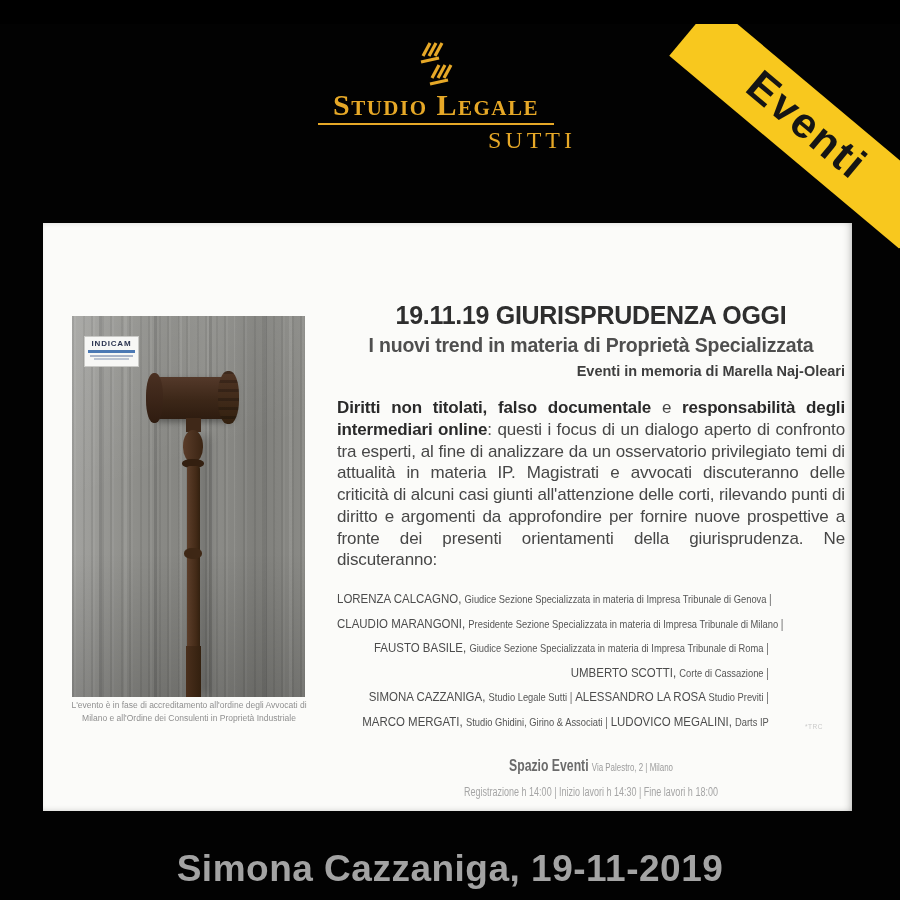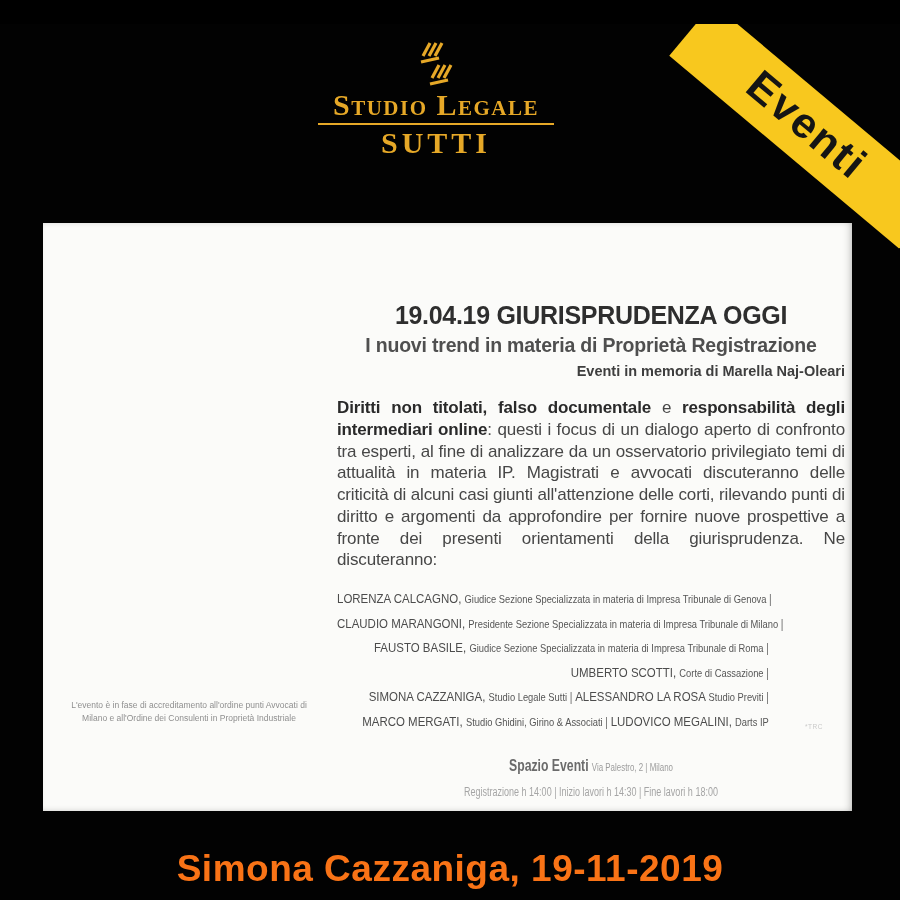--- a/index.html
+++ b/index.html
@@ -5,22 +5,22 @@
   html,body{margin:0;padding:0;background:#000;}
   .stage{position:relative;width:900px;height:900px;background:#020202;overflow:hidden;
          font-family:"Liberation Sans",sans-serif;margin-top:24px;}
 
   
   .brand{position:absolute;left:296px;top:18px;width:280px;text-align:center;color:#E6A827;}
   .brand-mark{display:block;margin:0 auto 2px auto;}
   .brand-line1{font-family:"Liberation Serif",serif;font-weight:bold;font-size:30px;
                font-variant-caps:small-caps;letter-spacing:1.5px;line-height:1.0;}
   .brand-rule{width:236px;height:2px;background:#E6A827;margin:3px auto 3px auto;}
-  .brand-line2{font-family:"Liberation Serif",serif;font-weight:bold;font-size:30px;
-               letter-spacing:4px;line-height:1.0;}
+  .brand-line2{font-family:"Liberation Serif",serif;font-weight:normal;font-size:24px;
+               letter-spacing:4px;line-height:1.0;text-align:right;}
 
   
   .ribbon{position:absolute;left:656px;top:68px;width:300px;height:68px;background:#F8C81E;
           transform:rotate(40deg);display:flex;align-items:center;justify-content:center;
           padding-bottom:4px;box-sizing:border-box;}
   .ribbon span{font-size:43px;font-weight:bold;color:#151515;letter-spacing:2px;}
 
   
   .card{position:absolute;left:43px;top:199px;width:809px;height:588px;background:#fbfbf9;
         box-shadow:inset -5px 0 10px -5px rgba(0,0,0,.32),
@@ -84,21 +84,21 @@
   .venue{margin-top:23px;text-align:center;white-space:nowrap;
          transform:scaleX(.72);transform-origin:center;}
   .venue-name{font-size:17px;font-weight:600;color:#6b6b6b;}
   .venue-addr{font-size:11px;color:#9c9c9c;}
   .schedule{margin-top:9px;text-align:center;white-space:nowrap;font-size:12.5px;color:#a5a5a5;
             transform:scaleX(.72);transform-origin:center;}
   .scanmark{position:absolute;left:762px;top:500px;font-size:6.5px;color:#c9c9c9;letter-spacing:.5px;}
 
   
   .footer{position:absolute;left:0;right:0;top:824px;text-align:center;
-          font-size:37px;font-weight:bold;color:#f97316;letter-spacing:.5px;}
+          font-size:37px;font-weight:bold;color:#a3a3a3;letter-spacing:.5px;}
 </style>
 </head>
 <body>
 
 <div class="stage">
 
   <header class="brand">
     <svg class="brand-mark" width="38" height="46" viewBox="0 0 38 46">
       <g stroke="#E6A827" stroke-width="3.2" fill="none">
         <line x1="6" y1="14" x2="13" y2="1"></line>
@@ -115,26 +115,46 @@
     <div class="brand-rule"></div>
     <div class="brand-line2">SUTTI</div>
   </header>
 
   <div class="ribbon">
     <span>Eventi</span>
   </div>
 
   <section class="card">
 
-    <div class="photo-caption">L'evento è in fase di accreditamento all'ordine punti Avvocati di
+    <div class="photo">
+      <div class="gavel">
+        <div class="g-shadow"></div>
+        <div class="g-head"></div>
+        <div class="g-capl"></div>
+        <div class="g-capr"></div>
+        <div class="g-neck"></div>
+        <div class="g-bulge"></div>
+        <div class="g-collar"></div>
+        <div class="g-shaft"></div>
+        <div class="g-knob"></div>
+        <div class="g-lower"></div>
+      </div>
+      <div class="badge">
+        <div class="badge-label">INDICAM</div>
+        <div class="badge-bar"></div>
+        <div class="badge-l1"></div>
+        <div class="badge-l2"></div>
+      </div>
+    </div>
+    <div class="photo-caption">L'evento è in fase di accreditamento all'ordine degli Avvocati di
 Milano e all'Ordine dei Consulenti in Proprietà Industriale</div>
 
     <div class="content">
-      <h1 class="f-title">19.04.19 GIURISPRUDENZA OGGI</h1>
-      <h2 class="f-subtitle">I nuovi trend in materia di Proprietà Registrazione</h2>
+      <h1 class="f-title">19.11.19 GIURISPRUDENZA OGGI</h1>
+      <h2 class="f-subtitle">I nuovi trend in materia di Proprietà Specializzata</h2>
       <div class="f-memorial">Eventi in memoria di Marella Naj-Oleari</div>
       <p class="f-intro" id="intro"><span class="b">Diritti non titolati, falso documentale</span><span> e </span><span class="b">responsabilità degli intermediari online</span><span>: questi i focus di un dialogo aperto di confronto tra esperti, al fine di analizzare da un osservatorio privilegiato temi di attualità in materia IP. Magistrati e avvocati discuteranno delle criticità di alcuni casi giunti all'attenzione delle corti, rilevando punti di diritto e argomenti da approfondire per fornire nuove prospettive a fronte dei presenti orientamenti della giurisprudenza. Ne discuteranno:</span></p>
       <div class="speakers" id="speakers">
           <div class="speaker-line"><span class="seg-name">LORENZA CALCAGNO, </span><span class="seg-role">Giudice Sezione Specializzata in materia di Impresa Tribunale di Genova </span><span class="seg-sep">|</span></div>
           <div class="speaker-line"><span class="seg-name">CLAUDIO MARANGONI, </span><span class="seg-role">Presidente Sezione Specializzata in materia di Impresa Tribunale di Milano  </span><span class="seg-sep">|</span></div>
           <div class="speaker-line"><span class="seg-name">FAUSTO BASILE, </span><span class="seg-role">Giudice Sezione Specializzata in materia di Impresa Tribunale di Roma </span><span class="seg-sep">|</span></div>
           <div class="speaker-line"><span class="seg-name">UMBERTO SCOTTI, </span><span class="seg-role">Corte di Cassazione  </span><span class="seg-sep">|</span></div>
           <div class="speaker-line"><span class="seg-name">SIMONA CAZZANIGA, </span><span class="seg-role">Studio Legale Sutti  </span><span class="seg-sep">|  </span><span class="seg-name">ALESSANDRO LA ROSA </span><span class="seg-role">Studio Previti  </span><span class="seg-sep">|</span></div>
           <div class="speaker-line"><span class="seg-name">MARCO MERGATI, </span><span class="seg-role">Studio Ghidini, Girino &amp; Associati  </span><span class="seg-sep">|  </span><span class="seg-name">LUDOVICO MEGALINI, </span><span class="seg-role">Darts IP</span></div>
         </div>

